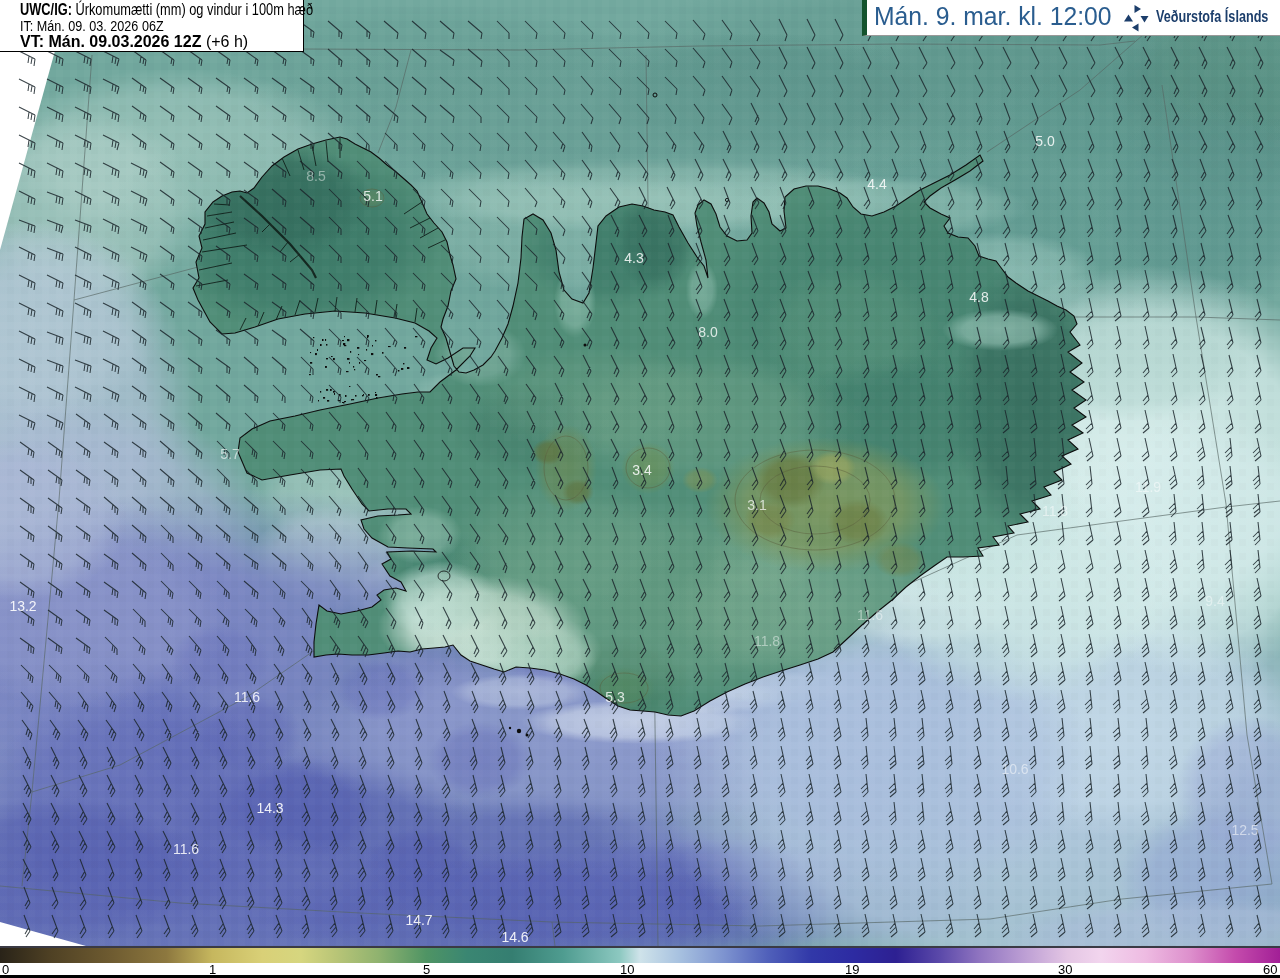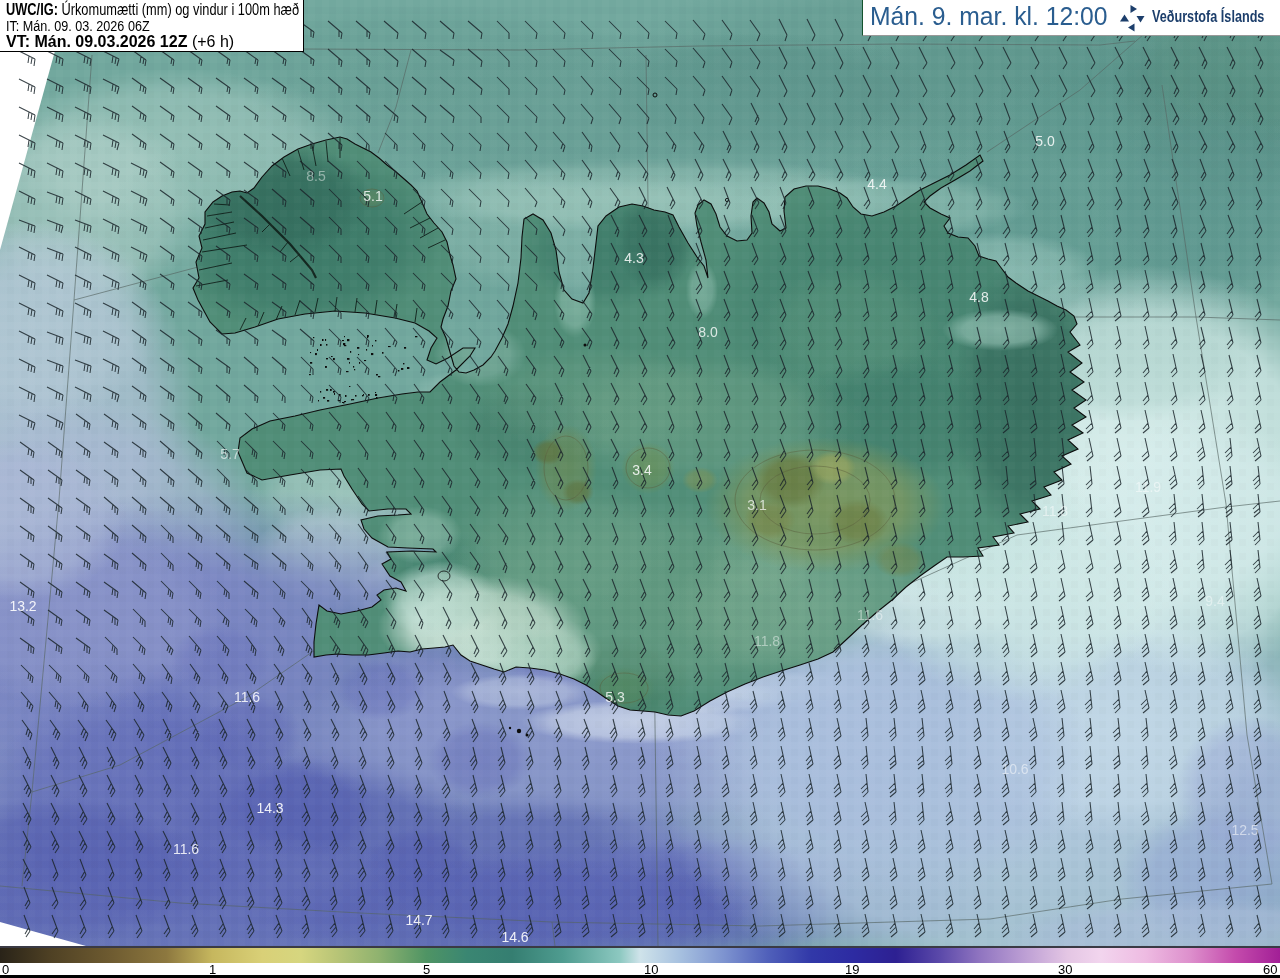--- a/index.html
+++ b/index.html
@@ -1,20 +1,20 @@
 <!DOCTYPE html>
 <html><head><meta charset="utf-8"><style>
 *{margin:0;padding:0;box-sizing:border-box}
 body{width:1280px;height:978px;overflow:hidden;font-family:"Liberation Sans",sans-serif;background:#fff;position:relative}
 .map{position:absolute;top:0;left:0;width:1280px;height:708px}
-.hdr1{position:absolute;top:0;left:0;width:304px;height:52px;background:#fff;border:1px solid #000;border-top:none;border-left:none;padding:1px 0 0 6px;z-index:10}
+.hdr1{position:absolute;top:0;left:0;width:304px;height:52px;background:#fff;border:1px solid #000;border-top:none;border-left:none;padding:1px 0 0 20px;z-index:10}
 .hdr1 .l1{font-size:16px;line-height:17px;white-space:nowrap;transform:scale(0.8,1);transform-origin:0 0}
 .hdr1 .l2{font-size:14px;line-height:16px;white-space:nowrap;transform:scale(0.9,1);transform-origin:0 0}
 .hdr1 .l3{font-size:16px;line-height:16px;white-space:nowrap}
-.hdr2{position:absolute;top:0;left:862px;width:418px;height:36px;background:#fff;border-left:1px solid #14532d;border-bottom:1px solid #999;z-index:10}
+.hdr2{position:absolute;top:0;left:862px;width:418px;height:36px;background:#fff;border-left:5px solid #14532d;border-bottom:1px solid #999;z-index:10}
 .hdr2 .t{position:absolute;left:7px;top:1px;font-size:26px;color:#2a5d8f;white-space:nowrap;transform:scale(0.95,1);transform-origin:0 0}
 .hdr2 .vi{position:absolute;left:289px;top:8px;font-size:16px;font-weight:bold;color:#1c3e6b;white-space:nowrap;transform:scale(0.79,1);transform-origin:0 0}
 .cbar{position:absolute;top:946px;left:0;width:1280px;height:32px;z-index:9}
 .cbar .line{position:absolute;top:0;left:0;width:1280px;height:2px;background:#3a3a44}
 .cbar .grad{position:absolute;top:2px;left:0;width:1280px;height:15px;background:linear-gradient(to right,#292318 0.0%,#4f4124 4.0%,#6d5a30 8.5%,#8d783f 13.0%,#c6b75e 16.6%,#d9d077 20.5%,#d6d67f 23.5%,#b9c577 26.2%,#8fb26f 29.6%,#4f9464 33.3%,#3a8672 36.5%,#357e71 40.0%,#4f9c90 44.0%,#8cc8c0 48.4%,#cfe3ea 50.0%,#a8c2e0 53.0%,#7e94d0 56.5%,#5060ba 60.0%,#3138a8 63.4%,#2d2ba2 66.6%,#2d2092 70.0%,#5c4aaa 73.5%,#8f74c0 76.5%,#bc9ed4 80.0%,#e4c6e4 83.4%,#f2d5ee 86.0%,#eebbe2 89.5%,#dd8fcc 93.0%,#c44bac 96.5%,#a21f96 100.0%)}
 .cbar .lab{position:absolute;top:17px;left:0;width:1280px;height:12px;background:#fff}
 .cbar .lab span{position:absolute;top:-1px;font-size:13px;color:#000}
 .cbar .blk{position:absolute;top:29px;left:0;width:1280px;height:3px;background:#000}
 </style></head><body>
 <div class="map">
@@ -916,18 +916,18 @@
 </svg>
 <div class="vi">Veðurstofa Íslands</div>
 </div>
 <div class="cbar">
 <div class="line"></div>
     <div class="grad"></div>
 <div class="lab">
 <span style="left:2px">0</span>
 <span style="left:209px">1</span>
 <span style="left:423px">5</span>
-<span style="left:644px">10</span>
+<span style="left:620px">10</span>
 <span style="left:845px">19</span>
 <span style="left:1058px">30</span>
 <span style="left:1263px">60</span>
 </div>
 <div class="blk"></div>
 </div>
 </body></html>

